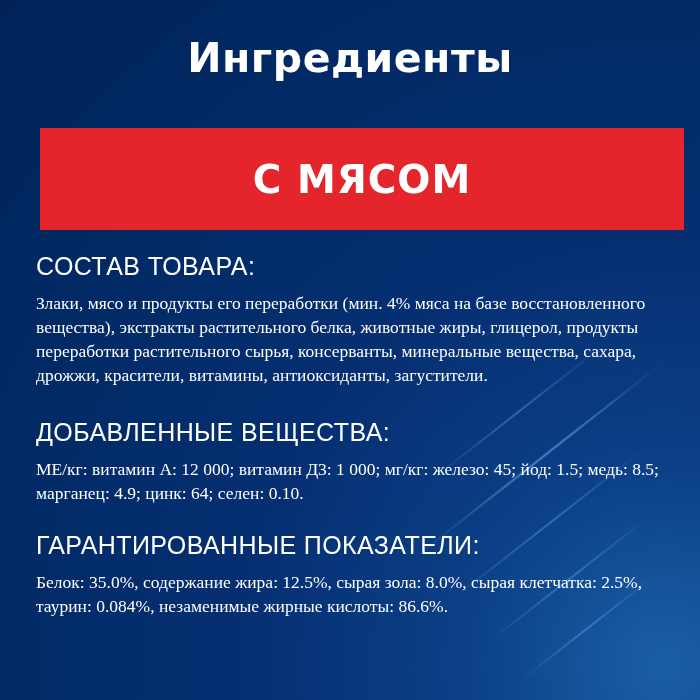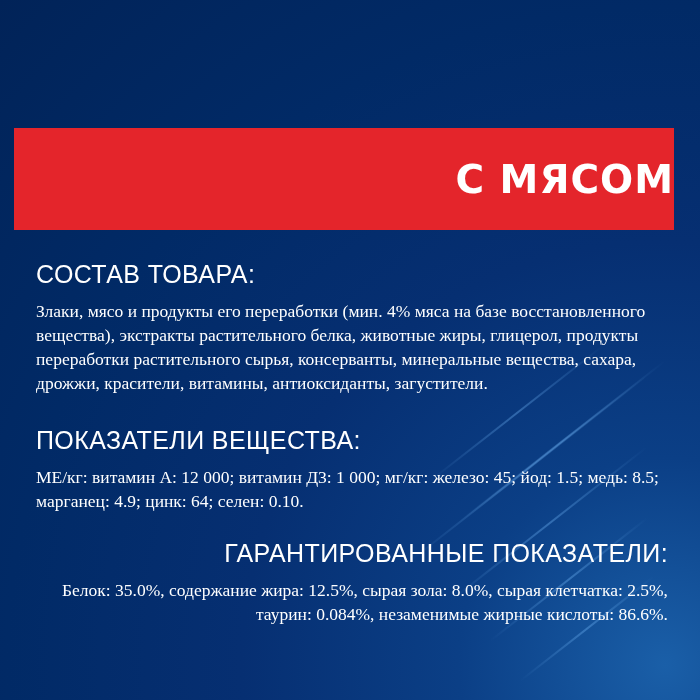--- a/index.html
+++ b/index.html
@@ -45,28 +45,27 @@
     text-align: center;
     color: #ffffff;
     font-size: 41px;
     font-weight: bold;
     letter-spacing: 0.5px;
     font-family: "DejaVu Sans", sans-serif;
   }
   .banner {
     position: absolute;
     top: 128px;
-    left: 14px;
+    left: 40px;
     width: 644px;
     height: 102px;
     background: #e4252b;
     display: flex;
     align-items: center;
-    justify-content: flex-end;
-    padding-left: 16px;
+    justify-content: center;
   }
   .banner-text {
     color: #ffffff;
     font-size: 39px;
     font-weight: bold;
     letter-spacing: 1px;
     font-family: "DejaVu Sans", sans-serif;
   }
   .content {
     position: absolute;
@@ -82,52 +81,53 @@
     margin: 0 0 10px 0;
     font-family: "Liberation Sans", sans-serif;
   }
   .section-body {
     font-size: 17.5px;
     line-height: 1.38;
     color: #ffffff;
     margin: 0;
     font-family: Liberation Serif, serif;
   }
-  .block-composition { margin-bottom: 30px; margin-top: 8px; }
+  .block-composition { margin-bottom: 30px; }
   .block-additives { margin-bottom: 26px; }
-  .block-guaranteed { margin-bottom: 0; text-align: right; }
+  .block-guaranteed { margin-bottom: 0; }
 </style>
 </head>
 <body>
 
 <div class="page">
 
   <div class="streaks">
     <span style="left:30px; top:40px; width:220px;"></span>
     <span style="left:60px; top:80px; width:260px;"></span>
     <span style="left:10px; top:120px; width:300px;"></span>
     <span style="left:50px; top:160px; width:250px;"></span>
     <span style="left:90px; top:200px; width:200px;"></span>
     <span style="left:120px; top:240px; width:170px;"></span>
   </div>
 
+  <div class="page-title">Ингредиенты</div>
 
   <div class="banner">
     <div class="banner-text">С МЯСОМ</div>
   </div>
 
   <div class="content">
 
     <div class="block-composition">
       <div class="section-heading">СОСТАВ ТОВАРА:</div>
       <p class="section-body">Злаки, мясо и продукты его переработки (мин. 4% мяса на базе восстановленного вещества), экстракты растительного белка, животные жиры, глицерол, продукты переработки растительного сырья, консерванты, минеральные вещества, сахара, дрожжи, красители, витамины, антиоксиданты, загустители.</p>
     </div>
 
     <div class="block-additives">
-      <div class="section-heading">ПОКАЗАТЕЛИ ВЕЩЕСТВА:</div>
+      <div class="section-heading">ДОБАВЛЕННЫЕ ВЕЩЕСТВА:</div>
       <p class="section-body">МЕ/кг: витамин А: 12 000; витамин Д3: 1 000; мг/кг: железо: 45; йод: 1.5; медь: 8.5; марганец: 4.9; цинк: 64; селен: 0.10.</p>
     </div>
 
     <div class="block-guaranteed">
       <div class="section-heading">ГАРАНТИРОВАННЫЕ ПОКАЗАТЕЛИ:</div>
       <p class="section-body">Белок: 35.0%, содержание жира: 12.5%, сырая зола: 8.0%, сырая клетчатка: 2.5%, таурин: 0.084%, незаменимые жирные кислоты: 86.6%.</p>
     </div>
 
   </div>
 </div>

